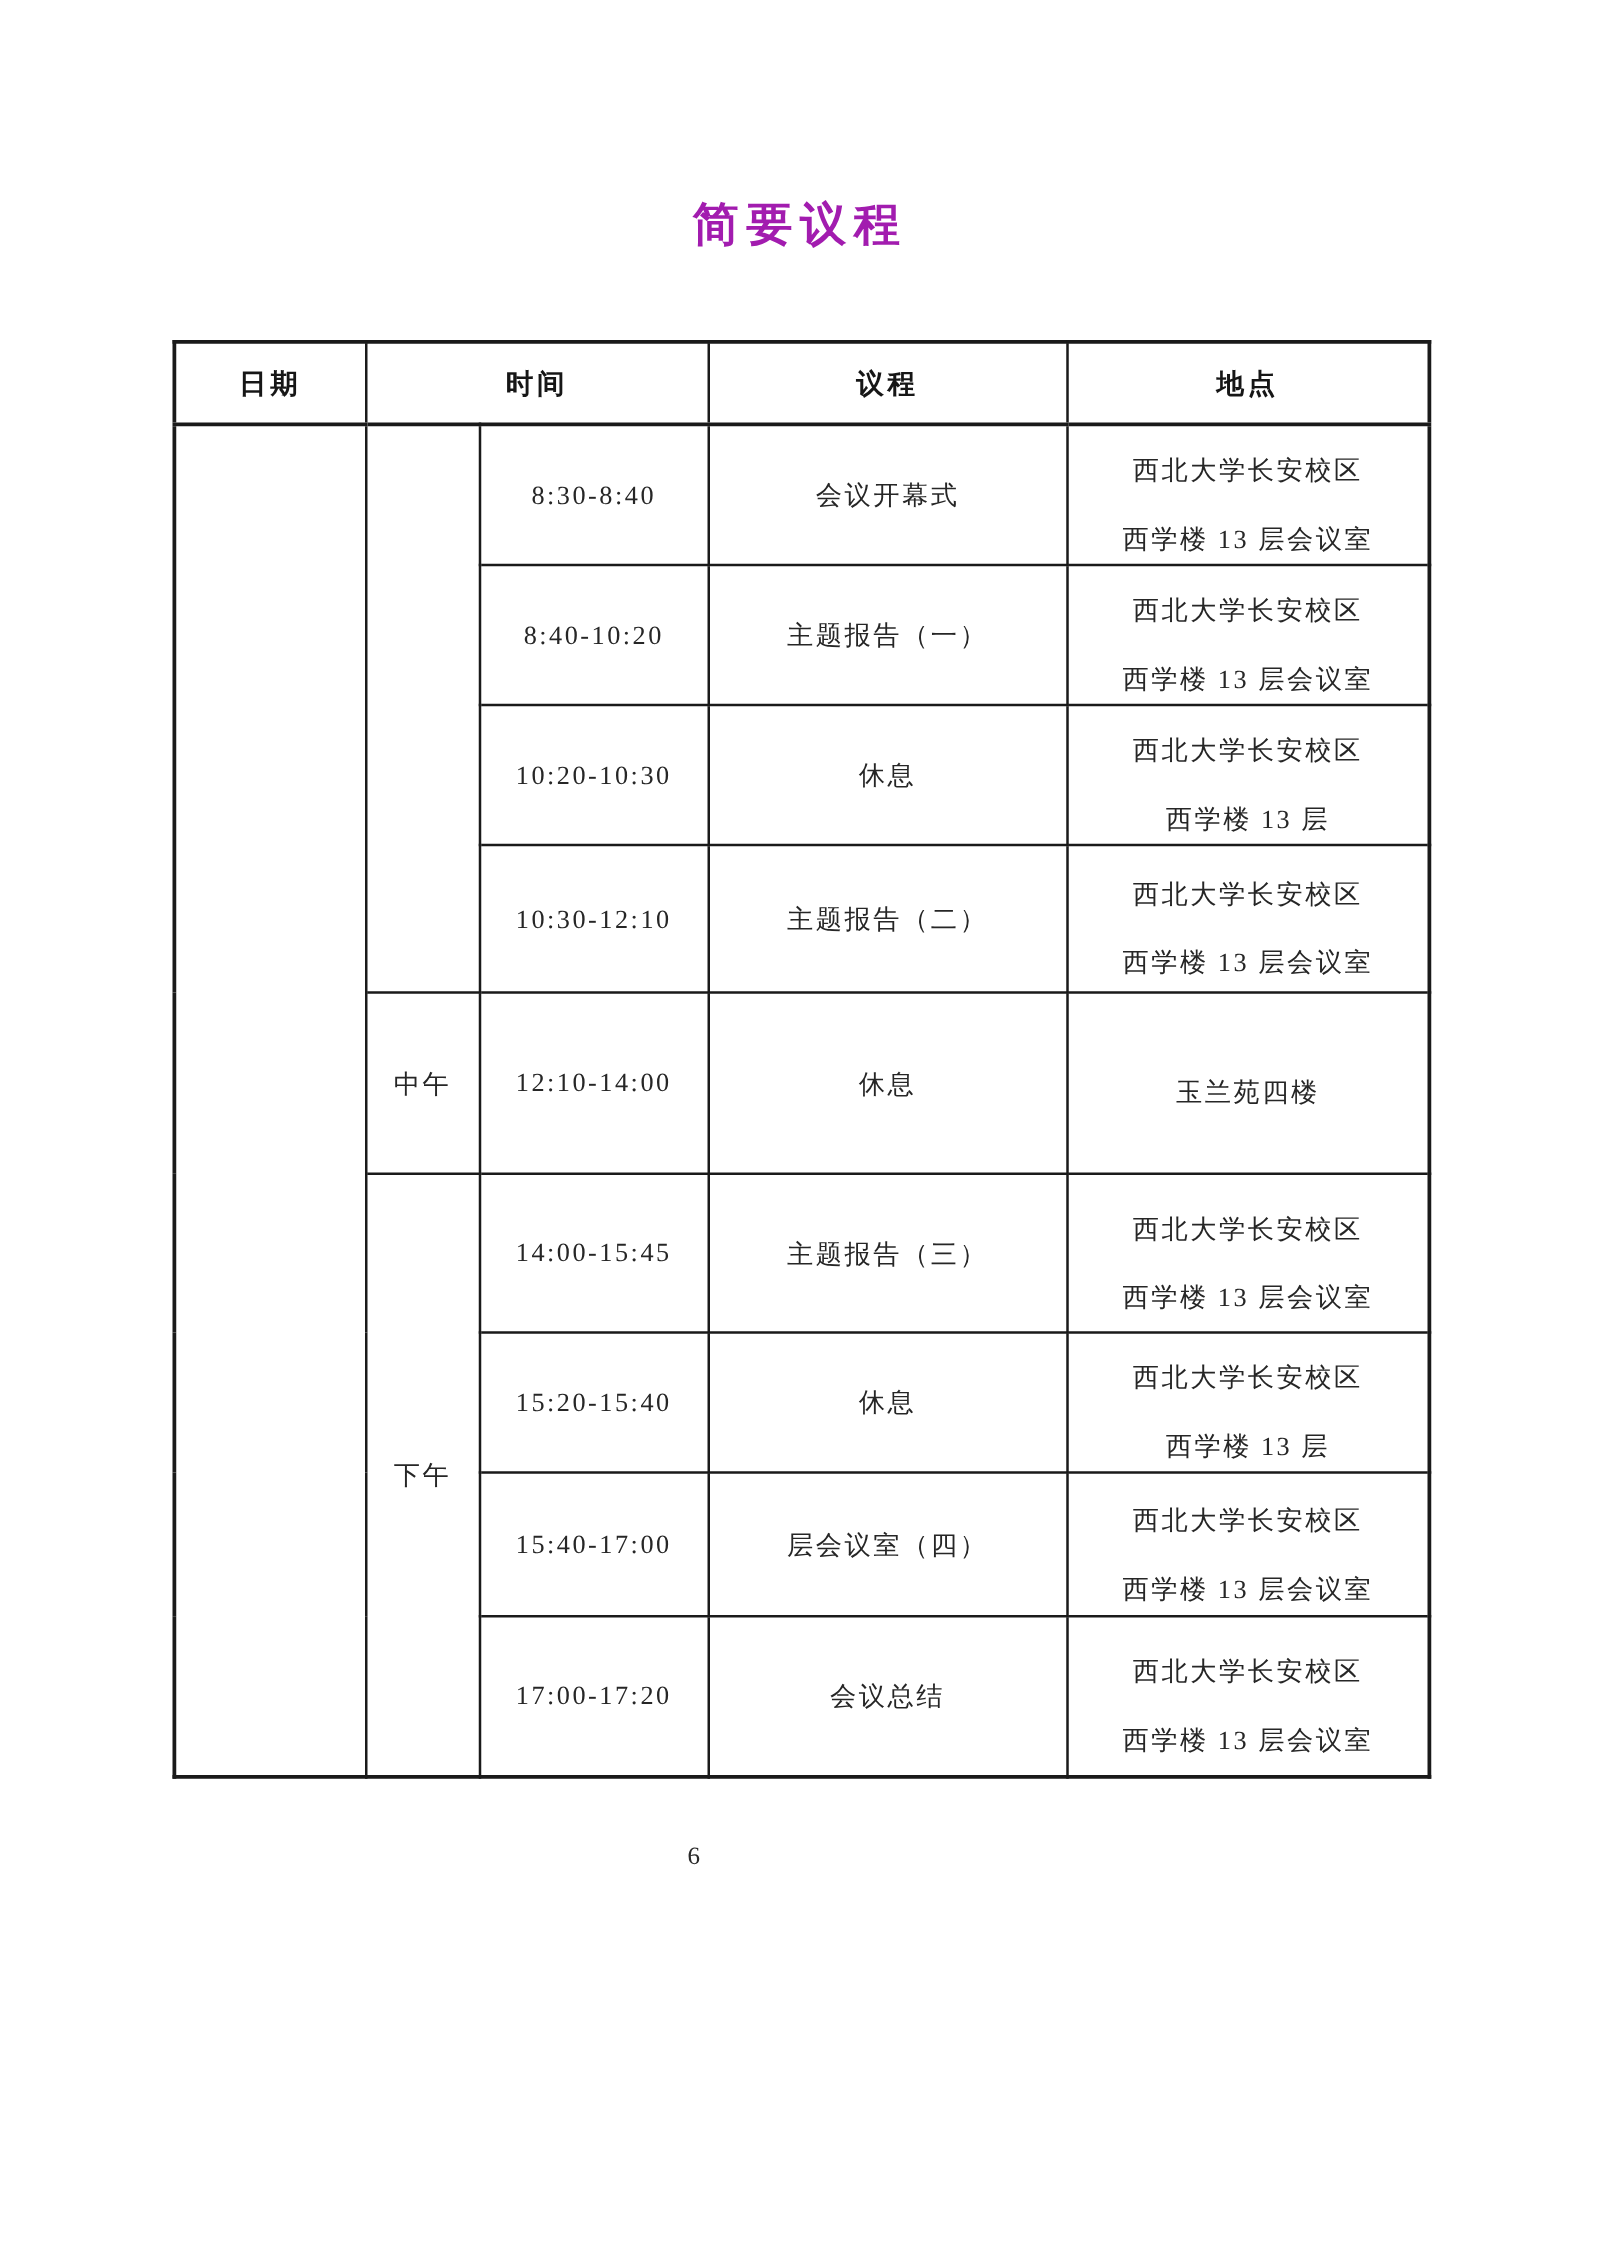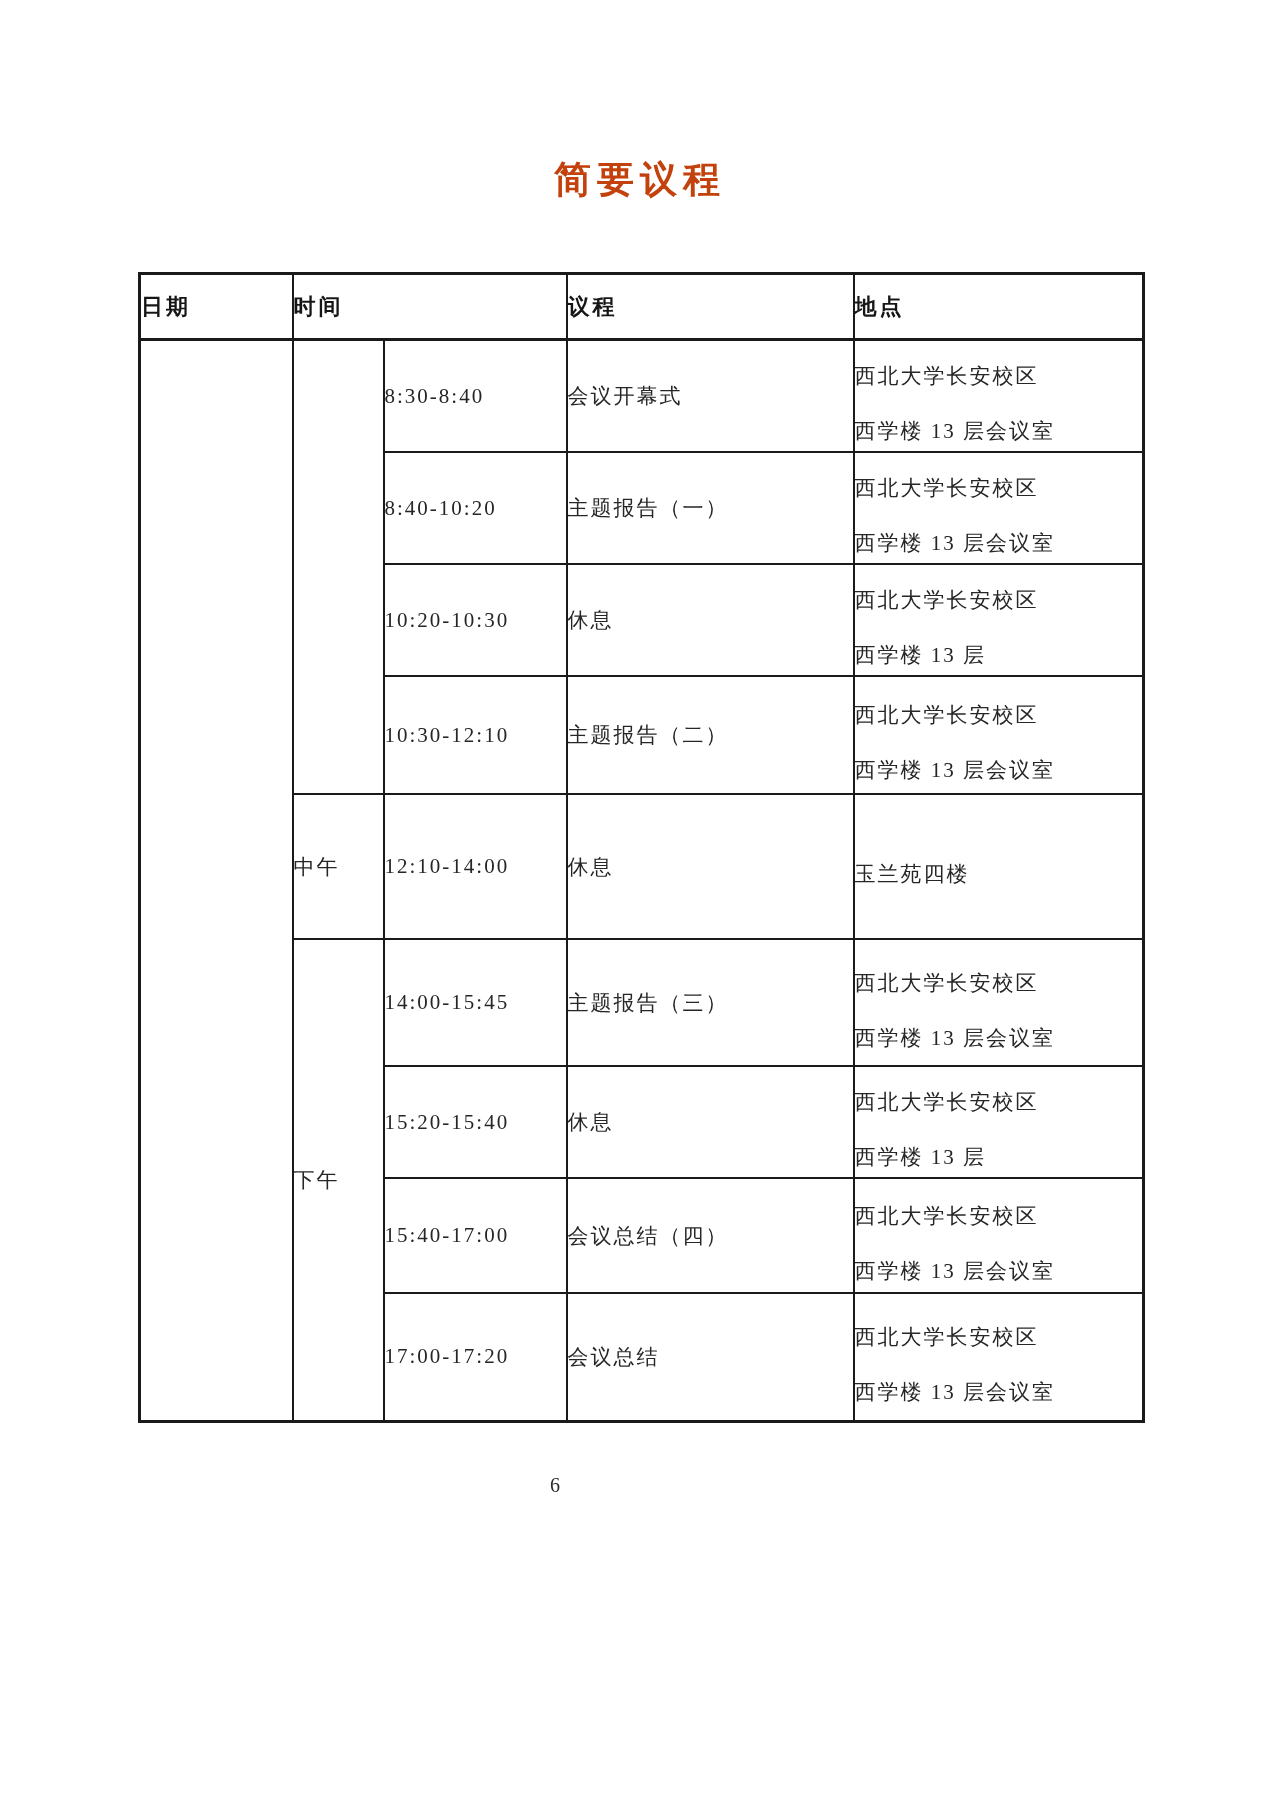--- a/index.html
+++ b/index.html
@@ -16,33 +16,33 @@
   }
   .doc-title {
     position: absolute;
     top: 155px;
     left: 0;
     width: 1280px;
     text-align: center;
     font-size: 37px;
     font-weight: bold;
     letter-spacing: 6px;
-    color: #c2410c;
+    color: #a21caf;
   }
   table.agenda {
     position: absolute;
     left: 138px;
     top: 272px;
     width: 1004px;
     border-collapse: collapse;
     table-layout: fixed;
   }
   table.agenda td, table.agenda th {
     border: 2px solid #1a1a1a;
-    text-align: left;
+    text-align: center;
     vertical-align: middle;
     padding: 0;
     font-size: 21px;
     letter-spacing: 2px;
     color: #262626;
   }
   table.agenda {
     border: 3px solid #1a1a1a;
   }
   table.agenda th {
@@ -156,21 +156,21 @@
       <td class="time-cell">15:20-15:40</td>
       <td class="agenda-cell">休息</td>
       <td class="loc-cell">
         <span class="loc-line">西北大学长安校区</span>
         <span class="loc-line">西学楼 13 层</span>
       </td>
     </tr>
 
     <tr style="height:115px">
       <td class="time-cell">15:40-17:00</td>
-      <td class="agenda-cell">会议总结（四）</td>
+      <td class="agenda-cell">层会议室（四）</td>
       <td class="loc-cell">
         <span class="loc-line">西北大学长安校区</span>
         <span class="loc-line">西学楼 13 层会议室</span>
       </td>
     </tr>
 
     <tr style="height:128px">
       <td class="time-cell">17:00-17:20</td>
       <td class="agenda-cell">会议总结</td>
       <td class="loc-cell">

